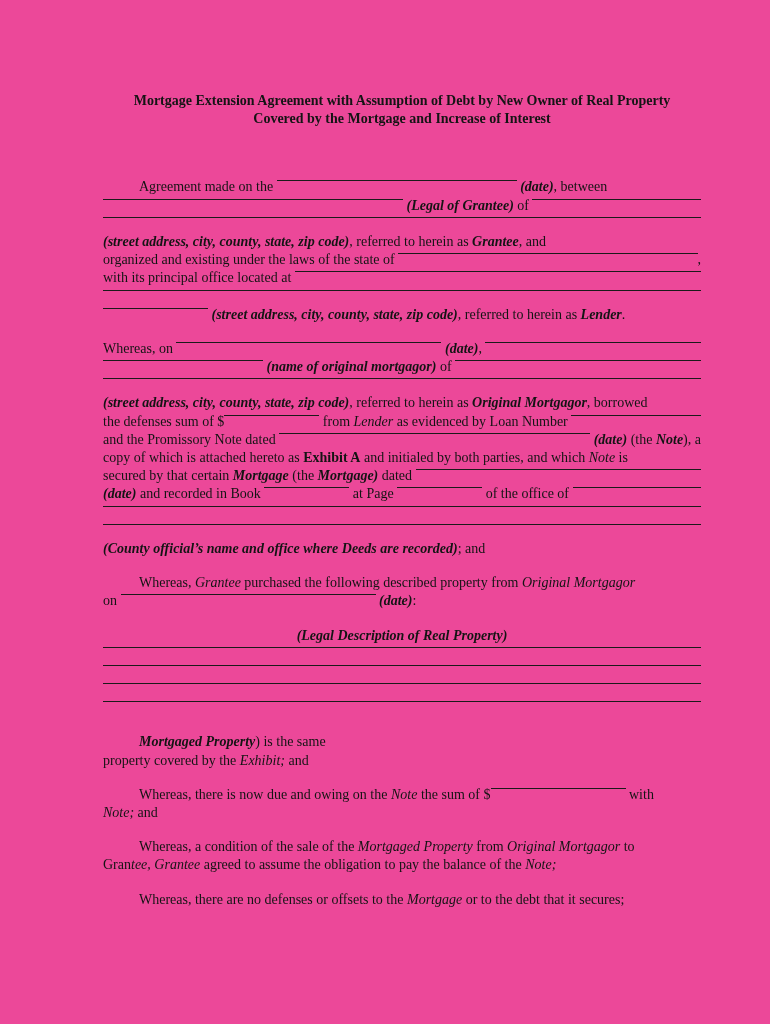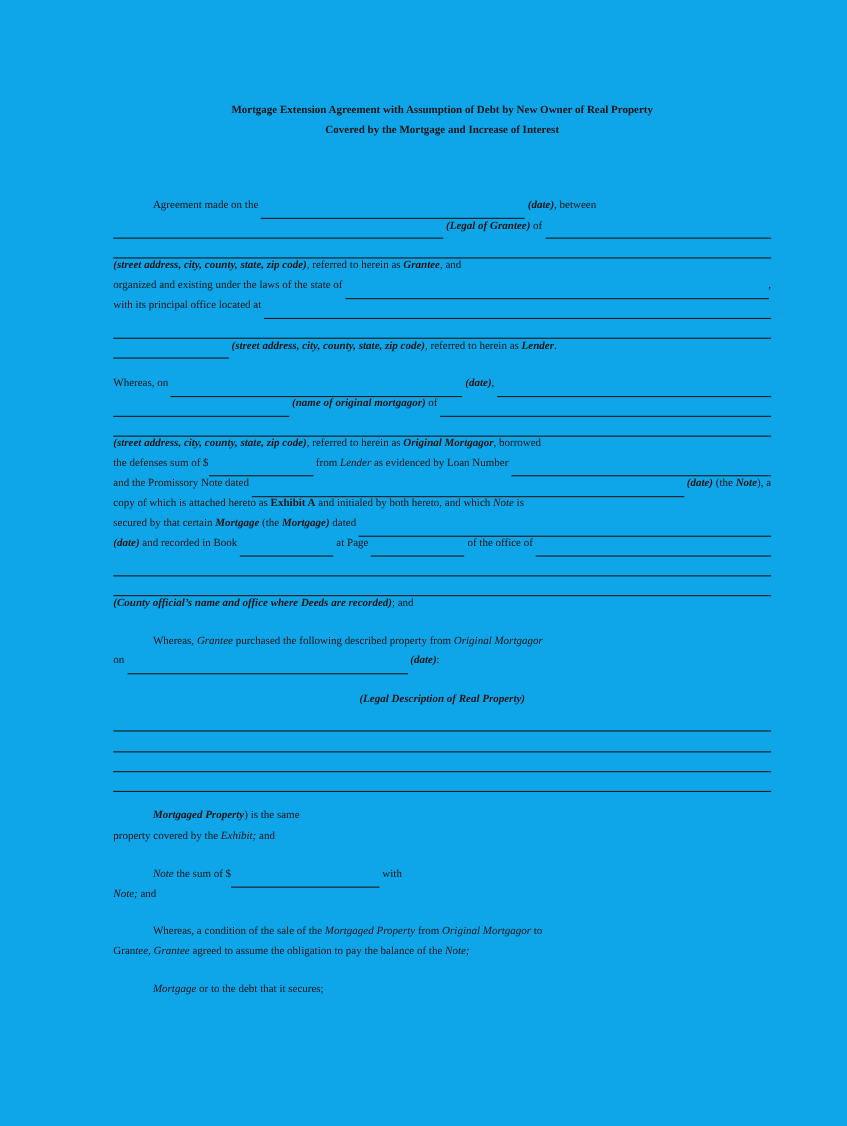--- a/index.html
+++ b/index.html
@@ -1,38 +1,38 @@
 <!DOCTYPE html>
 <html><head>
 <meta charset="utf-8">
 <style>
   html, body { margin: 0; padding: 0; background: #ffffff; }
   .page {
     position: relative;
     width: 770px;
     height: 1024px;
-    background: #0ea5e9;
+    background: #ec4899;
     box-sizing: border-box;
     padding: 92px 69px 0 103px;
     font-family: "Liberation Serif", "DejaVu Serif", serif;
-    font-size: 10px;
+    font-size: 14px;
     color: #141414;
     overflow: hidden;
   }
   .doc-title {
     text-align: center;
     font-weight: bold;
     line-height: 18.2px;
     margin-bottom: 50px;
   }
   .para { margin-top: 16px; }
   .para:first-of-type { margin-top: 0; }
   .line {
     display: flex;
-    align-items: flex-end;
+    align-items: flex-start;
     height: 18.2px;
     line-height: 18.2px;
   }
   .line > span { white-space: pre; flex: 0 0 auto; }
   .line.indent { padding-left: 36px; }
   .line.center { justify-content: center; }
   .b { font-weight: bold; }
   .i { font-style: italic; }
   .bl {
     display: inline-block;
@@ -135,21 +135,21 @@
           <span class="bl fill"></span>
           <span class=""> </span>
           <span class="b i">(date)</span>
           <span class=""> (the </span>
           <span class="b i">Note</span>
           <span class="">), a</span>
         </div>
         <div class="line">
           <span class="">copy of which is attached hereto as </span>
           <span class="b ">Exhibit A</span>
-          <span class=""> and initialed by both hereto, and which </span>
+          <span class=""> and initialed by both parties, and which </span>
           <span class="i">Note</span>
           <span class=""> is</span>
         </div>
         <div class="line">
           <span class="">secured by that certain </span>
           <span class="b i">Mortgage</span>
           <span class=""> (the </span>
           <span class="b i">Mortgage)</span>
           <span class=""> dated </span>
           <span class="bl fill"></span>
@@ -212,20 +212,21 @@
           <span class="">) is the same</span>
         </div>
         <div class="line">
           <span class="">property covered by the </span>
           <span class="i">Exhibit;</span>
           <span class=""> and</span>
         </div>
       </div>
       <div class="para">
         <div class="line indent">
+          <span class="">Whereas, there is now due and owing on the </span>
           <span class="i">Note</span>
           <span class=""> the sum of $</span>
           <span class="bl" style="width: 135px;"></span>
           <span class=""> with</span>
         </div>
         <div class="line">
           <span class="i">Note;</span>
           <span class=""> and</span>
         </div>
       </div>
@@ -239,18 +240,19 @@
         </div>
         <div class="line">
           <span class="">Gran</span>
           <span class="i">tee, Grantee</span>
           <span class=""> agreed to assume the obligation to pay the balance of the </span>
           <span class="i">Note;</span>
         </div>
       </div>
       <div class="para">
         <div class="line indent">
+          <span class="">Whereas, there are no defenses or offsets to the </span>
           <span class="i">Mortgage</span>
           <span class=""> or to the debt that it secures;</span>
         </div>
       </div>
     </div>
 </div>
 
 </body></html>

